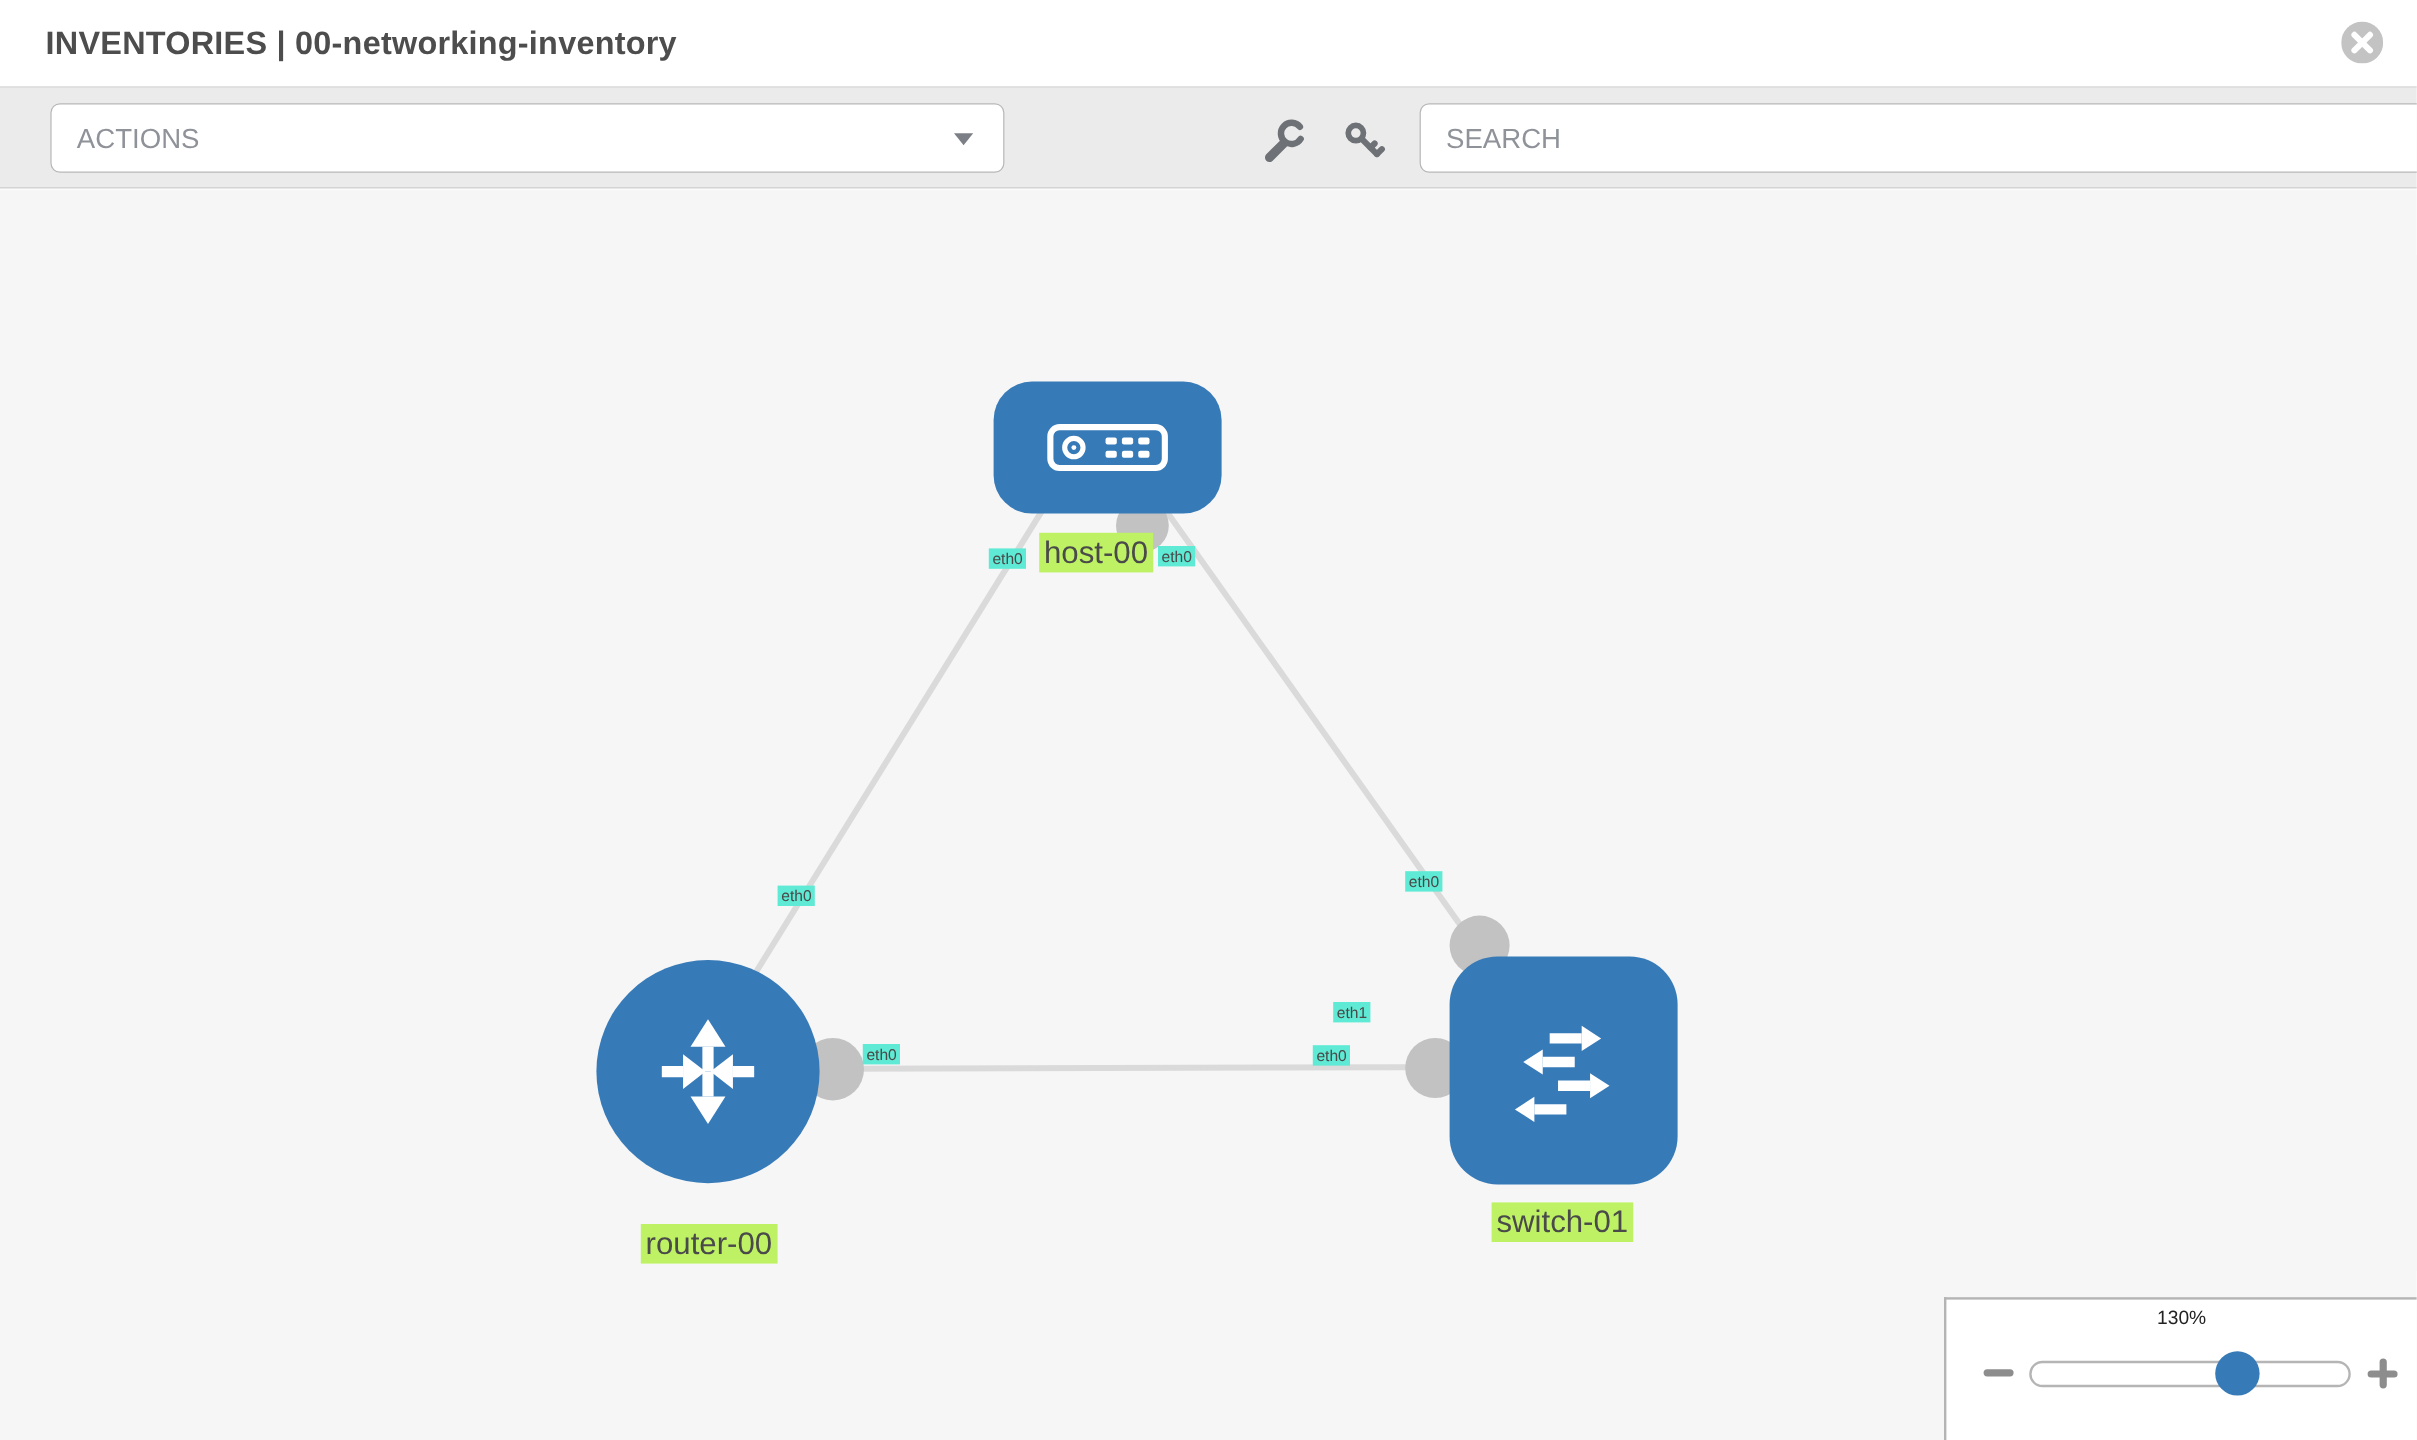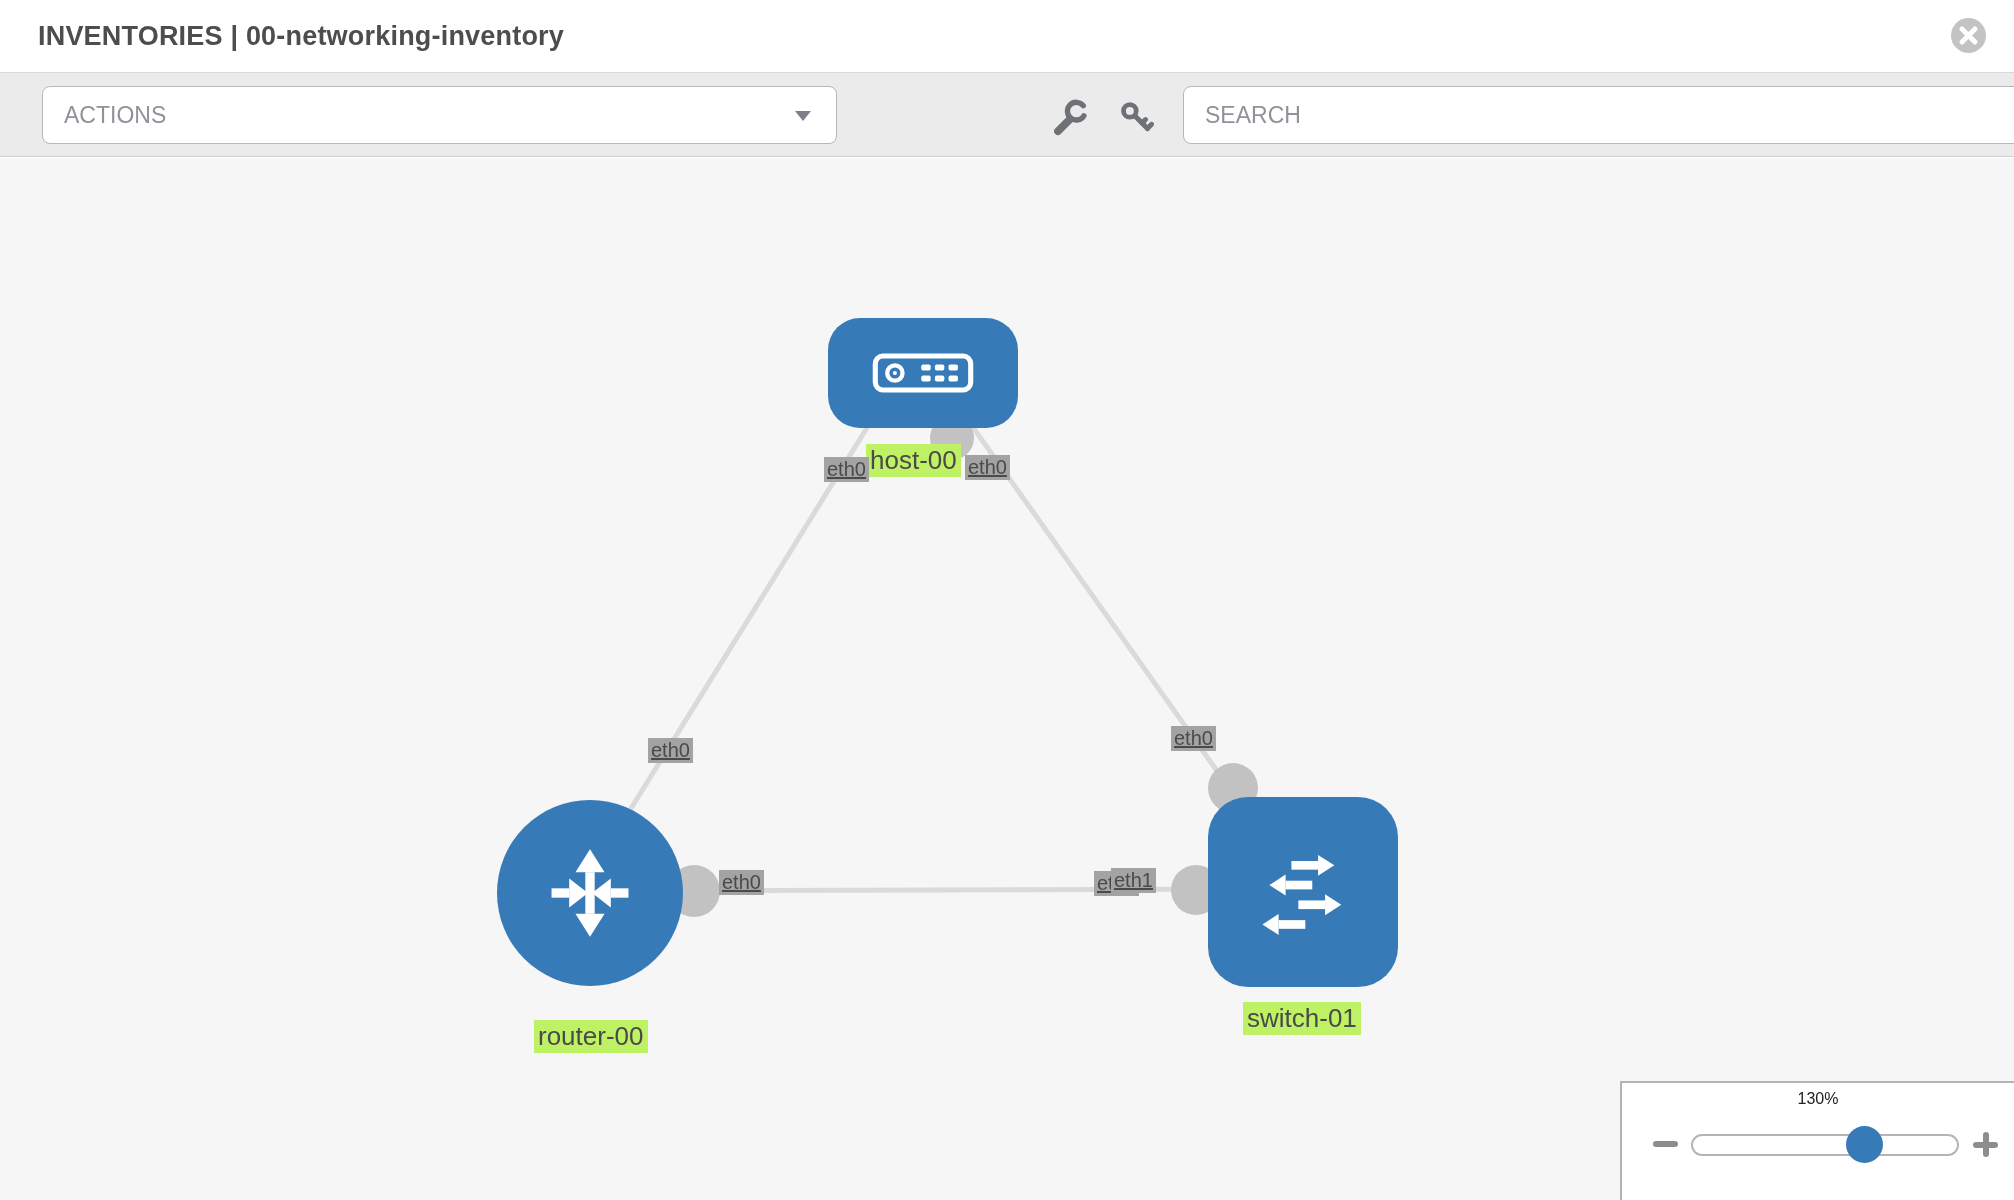--- a/index.html
+++ b/index.html
@@ -21,21 +21,21 @@
   .tool-icon { position:absolute; cursor:pointer; }
 
   
   .canvas { position:absolute; left:0; top:158px; width:2014px; height:1042px; background:#f6f6f6; }
   .wires { position:absolute; left:0; top:0; z-index:1; }
   .node { position:absolute; z-index:5; background:#377AB8; display:flex; align-items:center; justify-content:center; cursor:pointer; }
   .node-host   { left:828px;  top:160px; width:190px; height:110px; border-radius:32px; }
   .node-router { left:497px;  top:642px; width:186px; height:186px; border-radius:50%; }
   .node-switch { left:1208px; top:639px; width:190px; height:190px; border-radius:40px; }
   .node-label { position:absolute; z-index:10; background:#bef264; color:#4a4a4a; font-size:26px; padding:1px 4px; white-space:nowrap; }
-  .iface-label { position:absolute; z-index:10; background:#a3a3a3; color:#4a4a4a; font-size:20px; padding:1px 3px; white-space:nowrap;text-decoration:underline; }
+  .iface-label { position:absolute; z-index:10; background:#5eead4; color:#4a4a4a; font-size:13px; padding:1px 3px; white-space:nowrap; }
   .iface-under { z-index:11; }
   .iface-over  { z-index:12; }
 
   
   .zoom-panel { position:absolute; left:1620px; top:1081px; right:0; bottom:0; background:#fff; border-left:2px solid #b4b4b4; border-top:2px solid #b4b4b4; z-index:20; }
   .zoom-level { position:absolute; left:0; top:7px; width:100%; text-align:center; font-size:16px; color:#222; }
   .zoom-minus { position:absolute; left:31px; top:58px; width:25px; height:6px; border-radius:3px; background:#8d8d8d; cursor:pointer; }
   .zoom-plus  { position:absolute; left:351px; top:49px; width:25px; height:25px; cursor:pointer; }
   .zoom-plus .h { position:absolute; left:0; top:10px; width:25px; height:6px; border-radius:3px; background:#8d8d8d; }
   .zoom-plus .v { position:absolute; left:10px; top:0; width:6px; height:25px; border-radius:3px; background:#8d8d8d; }
@@ -135,21 +135,21 @@
   <div class="node-label" style="left:866px; top:286px;">host-00</div>
   <div class="node-label" style="left:534px; top:842px;margin-top:20px;">router-00</div>
   <div class="node-label" style="left:1243px; top:844px;">switch-01</div>
 
   <div class="iface-label" style="left:824px; top:299px;">eth0</div>
   <div class="iface-label" style="left:648px; top:580px;">eth0</div>
   <div class="iface-label" style="left:965px; top:297px;">eth0</div>
   <div class="iface-label" style="left:1171px; top:568px;">eth0</div>
   <div class="iface-label" style="left:719px; top:712px;">eth0</div>
   <div class="iface-label iface-under" style="left:1094px; top:713px;">eth0</div>
-  <div class="iface-label iface-over" style="left:1111px; top:710px;">eth1</div>
+  <div class="iface-label iface-over" style="left:1111px; top:677px;">eth1</div>
 </div>
 
 <div class="zoom-panel">
   <div class="zoom-level">130%</div>
   <div class="zoom-minus"></div>
   <div class="zoom-track"></div>
   <div class="zoom-knob"></div>
   <div class="zoom-plus">
     <span class="h"></span>
     <span class="v"></span>

